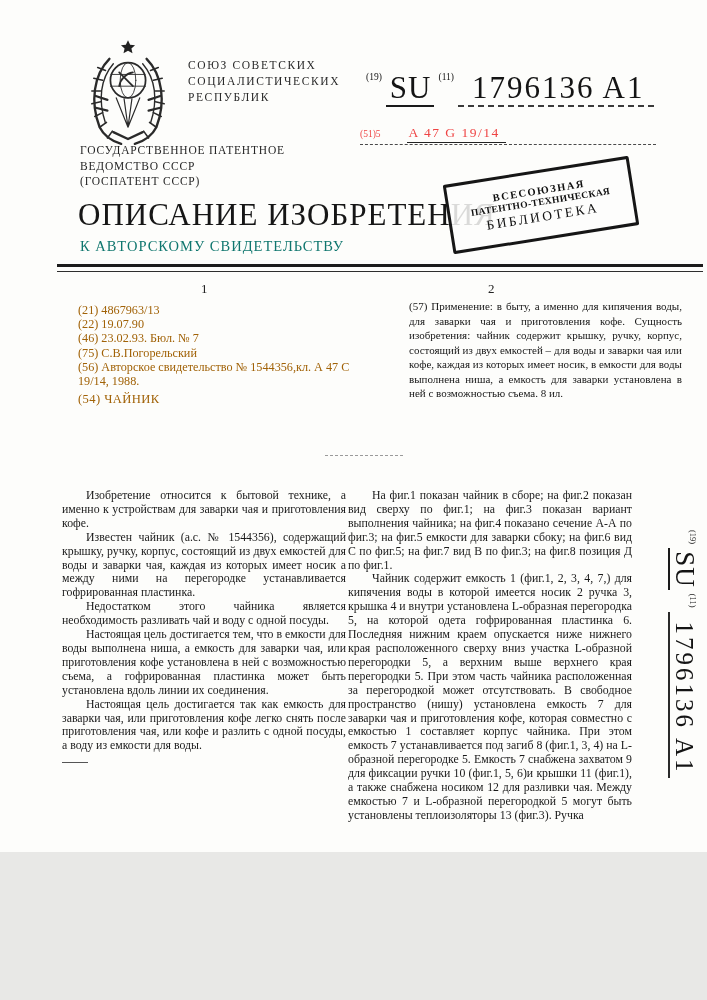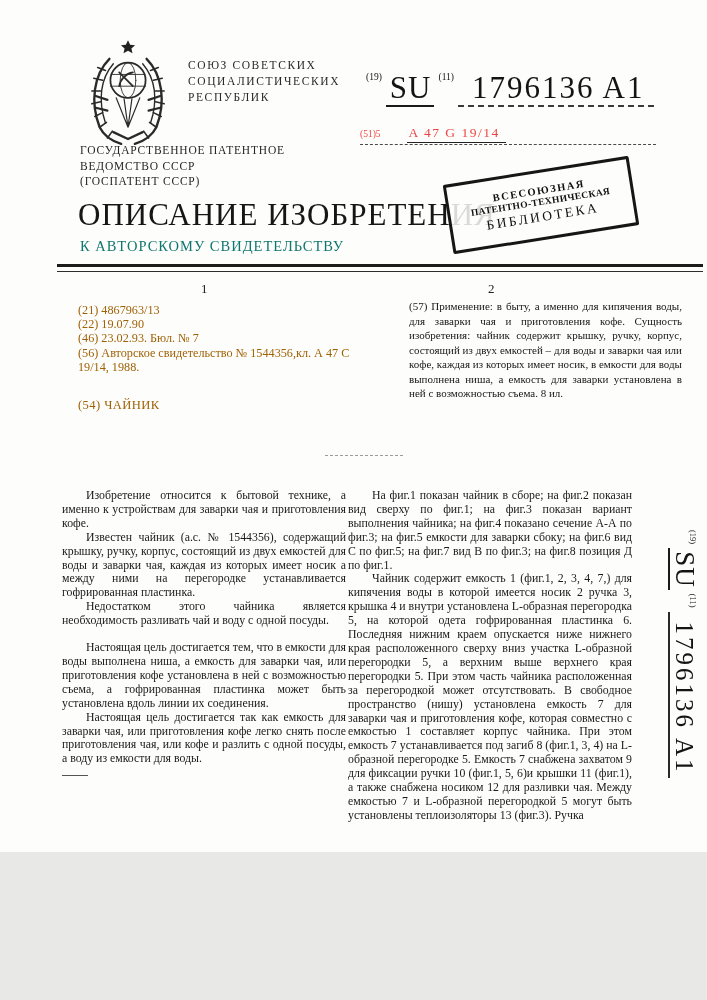--- a/index.html
+++ b/index.html
@@ -72,39 +72,39 @@
   
   .col-marker{position:absolute;font-size:13px;color:#222;}
   .col-marker.m1{left:201px;top:281px;}
   .col-marker.m2{left:488px;top:281px;}
   
   .biblio{
     position:absolute;left:78px;top:303px;width:292px;
     font-size:12.2px;line-height:14.2px;color:#a16207;
   }
   .biblio p{margin:0;}
-  .biblio .title-line{margin-top:24px;font-size:12.6px;letter-spacing:0.4px;}
+  .biblio .title-line{margin-top:4px;font-size:12.6px;letter-spacing:0.4px;}
   
   .abstract{
     position:absolute;left:385px;top:299px;width:273px;
     font-size:11px;line-height:14.5px;text-align:justify;color:#171717;margin-left:24px;
   }
   .mid-dash{
     position:absolute;left:325px;top:455px;width:78px;height:0;
     border-top:1.5px dashed #9a9a9a;
   }
   
   .body-col{
     position:absolute;top:489px;width:284px;
     font-size:11.8px;line-height:13.9px;text-align:justify;color:#191919;
   }
   .body-col.left{left:62px;}
   .body-col.right{left:348px;}
   .body-col p{margin:0;text-indent:24px;}
-  .body-col p.gap-before{margin-top:13px;}
+  .body-col p.gap-before{}
   .end-dash{
     display:inline-block;margin-top:4px;width:26px;height:0;
     border-top:1.5px solid #555;
   }
   
   .side-label{
     position:absolute;left:700px;top:530px;width:288px;height:56px;
     transform:rotate(90deg);transform-origin:0 0;
     white-space:nowrap;color:#141414;
   }
@@ -174,20 +174,21 @@
   <div class="subtitle">К  АВТОРСКОМУ СВИДЕТЕЛЬСТВУ</div>
   <div class="header-rule"></div>
 
   <div class="col-marker m1">1</div>
   <div class="col-marker m2">2</div>
 
   <div class="biblio">
     <p>(21) 4867963/13</p>
     <p>(22) 19.07.90</p>
     <p>(46) 23.02.93. Бюл. № 7</p>
+    <p>(75) С.В.Погорельский</p>
     <p>(56) Авторское свидетельство № 1544356,кл. А 47 С 19/14, 1988.</p>
     <p class="title-line">(54) ЧАЙНИК</p>
   </div>
 
   <div class="abstract">(57) Применение: в быту, а именно для кипячения воды, для заварки чая и приготовления кофе. Сущность изобретения: чайник содержит крышку, ручку, корпус, состоящий из двух емкостей – для воды и заварки чая или кофе, каждая из которых имеет носик, в емкости для воды выполнена ниша, а емкость для заварки установлена в ней с возможностью съема. 8 ил.</div>
 
   <div class="mid-dash"></div>
 
   <div class="body-col left">
     <p>Изобретение относится к бытовой технике, а именно к устройствам для заварки чая и приготовления кофе.</p>

